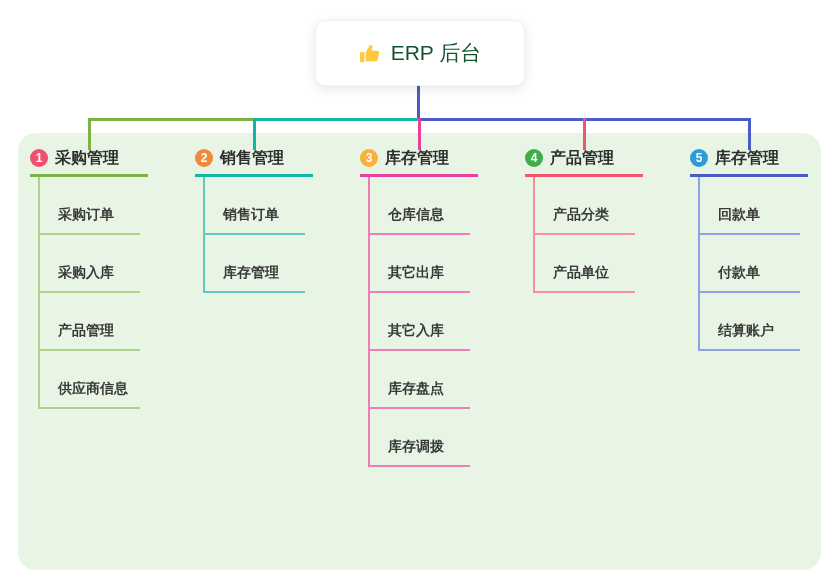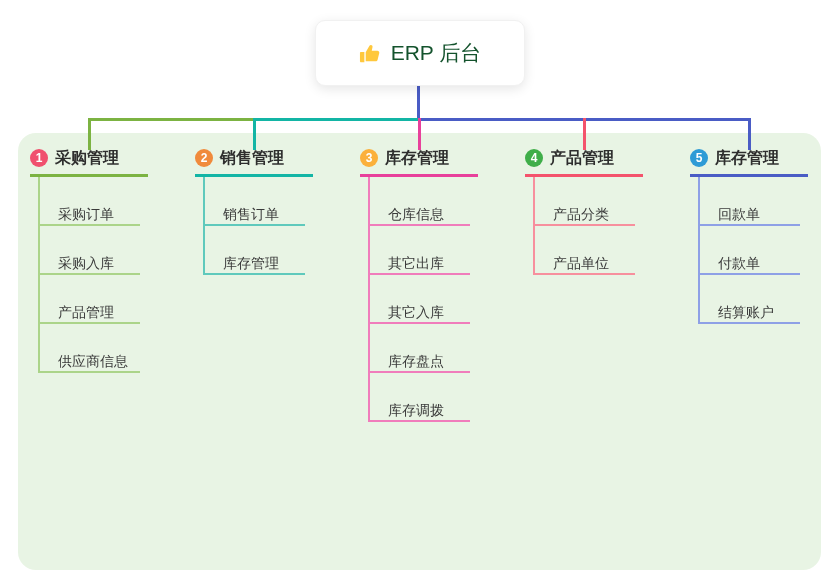--- a/index.html
+++ b/index.html
@@ -39,25 +39,25 @@
     flex:0 0 auto;width:18px;height:18px;border-radius:50%;
     background:var(--b);color:#fff;font-size:12px;font-weight:700;
     display:inline-flex;align-items:center;justify-content:center;
     line-height:18px;
   }
   .children{
     margin-left:8px;border-left:2px solid var(--l);
     width:fit-content;
   }
   .child{
-    height:47px;padding:0 12px 0 18px;
+    height:47px;padding:0 12px 9px 18px;
     border-bottom:2px solid var(--l);
     display:flex;align-items:flex-end;
     width:fit-content;min-width:70px;
-    font-size:14px;color:#3a3a3a;white-space:nowrap;
+    font-size:14px;color:#3a3a3a;white-space:nowrap;font-weight:bold;
   }
 </style>
 </head>
 <body>
 
 <div id="canvas">
 
   <div id="board" style="background: rgb(232, 244, 228);"></div>
 
   <div id="connectors">

